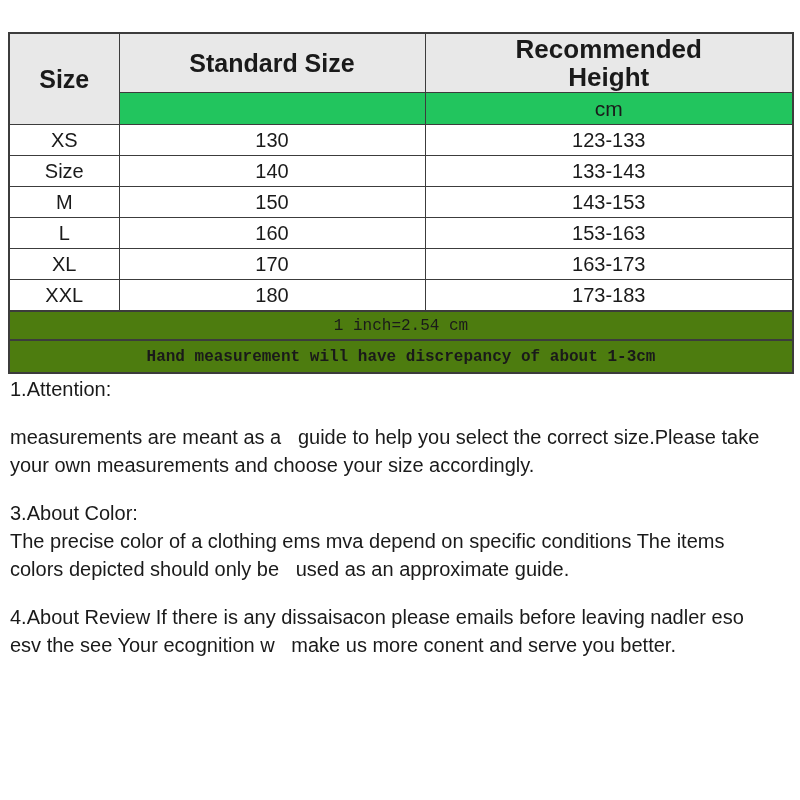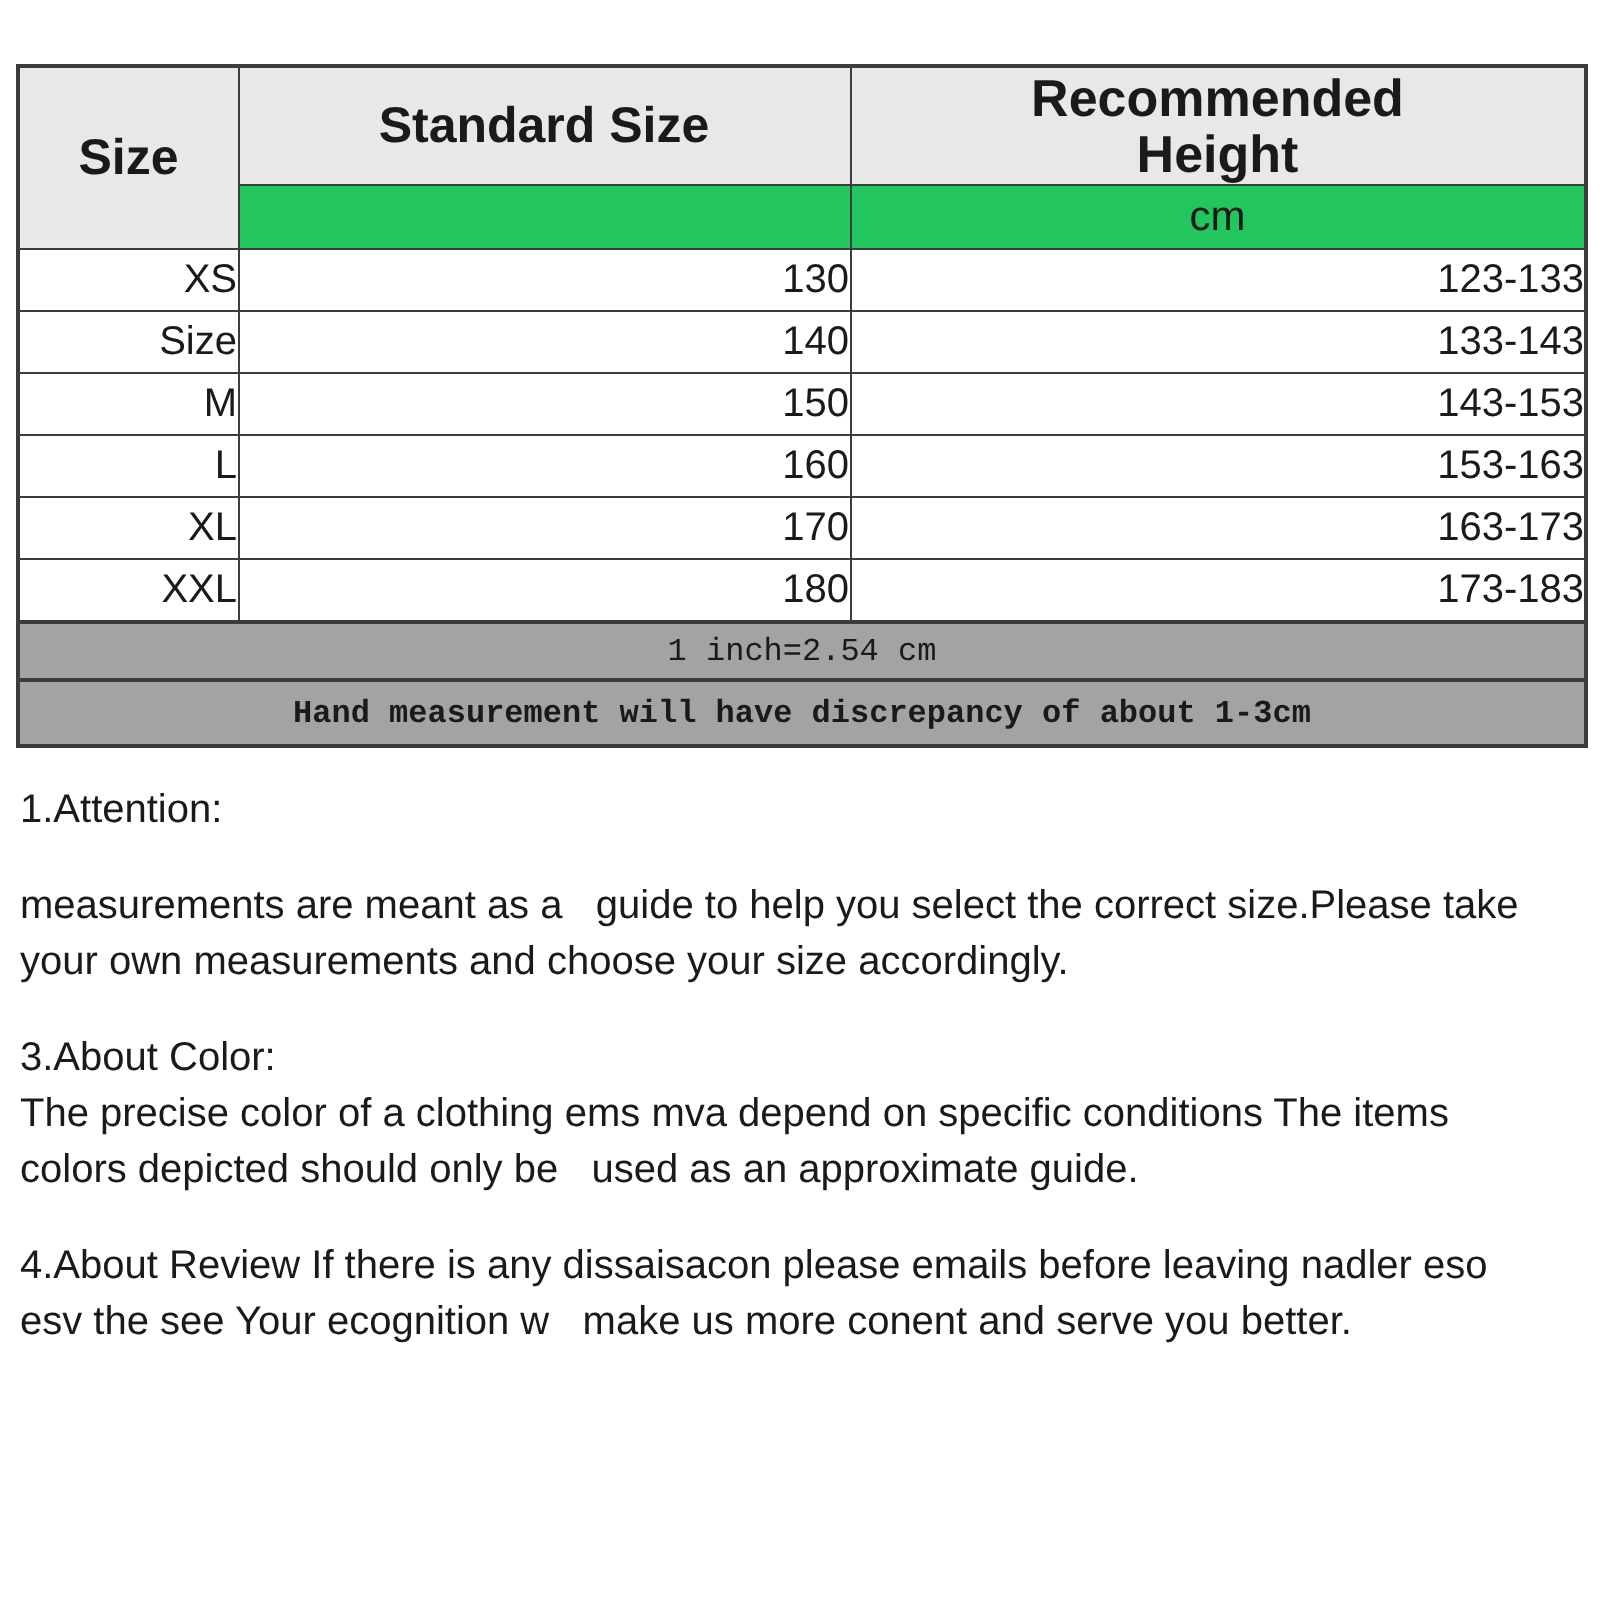--- a/index.html
+++ b/index.html
@@ -51,42 +51,41 @@
   tr.hdr-sub td {
     background: #22c55e;
     font-size: 21px;
     height: 31px;
   }
 
   tr.data-row td {
     font-size: 20px;
     height: 30px;
     background: #ffffff;
-    text-align: right;
   }
 
   tr.note-row td {
     font-family: "Liberation Mono", monospace;
-    background: #a3a3a3;
+    background: #4d7c0f;
     border-top: 2px solid #3c3c3c;
   }
   tr.note-inch td { font-size: 16px; height: 27px; }
   tr.note-hand td { font-size: 16px; font-weight: bold; height: 31px; }
 
   
   .sections {
     position: absolute;
     left: 10px;
     top: 363px;
     width: 788px;
     padding-top: 12px;
     font-size: 20px;
     line-height: 28px;
   }
-  .section { margin: 16px 0 20px 0; }
+  .section { margin: 0 0 20px 0; }
   .section .line { white-space: pre; }
 </style>
 </head>
 <body>
 
 <div class="page">
 
   <table class="size-chart">
     <colgroup>
         <col class="c1">

